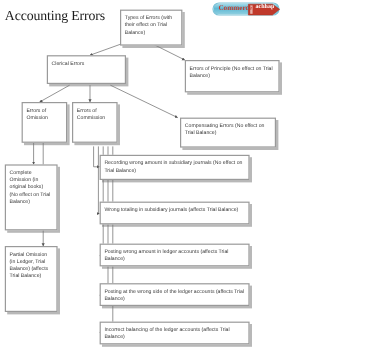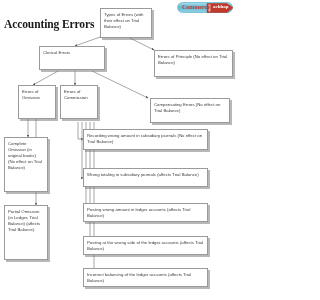--- a/index.html
+++ b/index.html
@@ -17,23 +17,23 @@
   }
   #svg-layer {
     position: absolute;
     left: 0; top: 0;
     width: 239px;
     height: 300px;
   }
   .title {
     position: absolute;
     left: 4px;
-    top: 18px;
+    top: 8px;
     font-family: "Liberation Serif", serif;
-    font-weight: bold;
+    font-weight: normal;
     font-size: 11.5px;
     color: #1a1a1a;
     letter-spacing: -0.1px;
     white-space: nowrap;
   }
   .node {
     position: absolute;
     box-sizing: border-box;
     background: #ffffff;
     border: 1px solid #9a9a9a;

